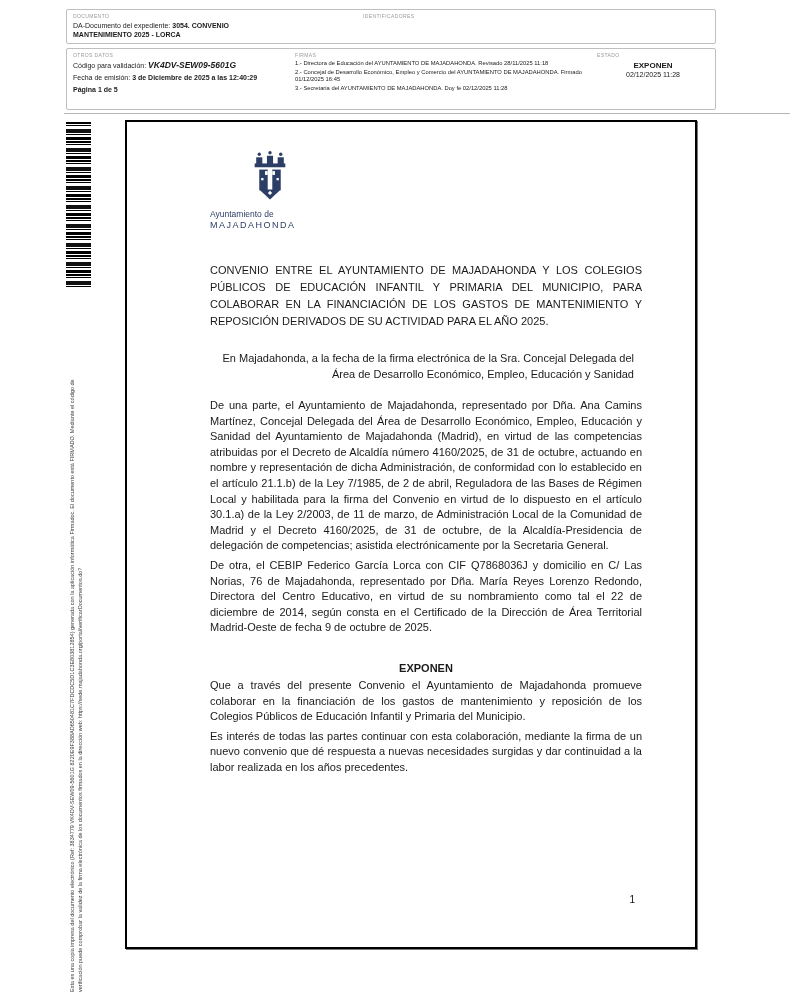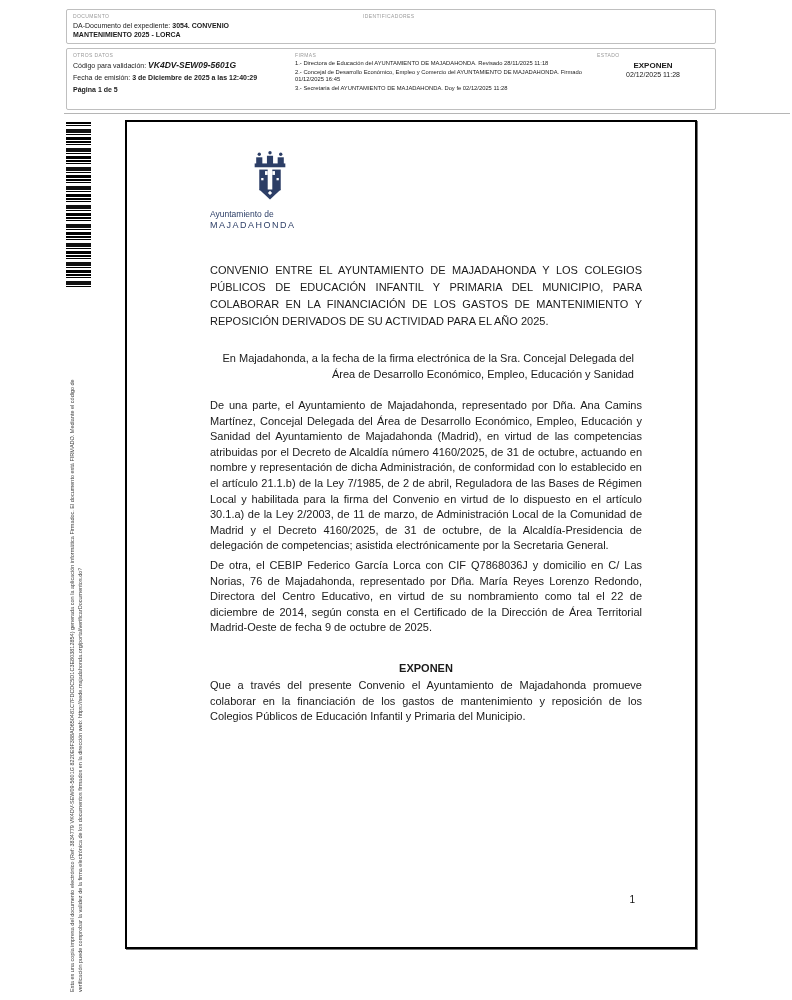--- a/index.html
+++ b/index.html
@@ -132,16 +132,17 @@
     <div class="logo-t2">MAJADAHONDA</div>
   </div>
 
   <div id="content">
     <div class="title">CONVENIO ENTRE EL AYUNTAMIENTO DE MAJADAHONDA Y LOS COLEGIOS PÚBLICOS DE EDUCACIÓN INFANTIL Y PRIMARIA DEL MUNICIPIO, PARA COLABORAR EN LA FINANCIACIÓN DE LOS GASTOS DE MANTENIMIENTO Y REPOSICIÓN DERIVADOS DE SU ACTIVIDAD PARA EL AÑO 2025.</div>
     <div class="intro">En Majadahonda, a la fecha de la firma electrónica de la Sra. Concejal Delegada del Área de Desarrollo Económico, Empleo, Educación y Sanidad</div>
     <div class="para">De una parte, el Ayuntamiento de Majadahonda, representado por Dña. Ana Camins Martínez, Concejal Delegada del Área de Desarrollo Económico, Empleo, Educación y Sanidad del Ayuntamiento de Majadahonda (Madrid), en virtud de las competencias atribuidas por el Decreto de Alcaldía número 4160/2025, de 31 de octubre, actuando en nombre y representación de dicha Administración, de conformidad con lo establecido en el artículo 21.1.b) de la Ley 7/1985, de 2 de abril, Reguladora de las Bases de Régimen Local y habilitada para la firma del Convenio en virtud de lo dispuesto en el artículo 30.1.a) de la Ley 2/2003, de 11 de marzo, de Administración Local de la Comunidad de Madrid y el Decreto 4160/2025, de 31 de octubre, de la Alcaldía-Presidencia de delegación de competencias; asistida electrónicamente por la Secretaria General.</div>
     <div class="para">De otra, el CEBIP Federico García Lorca con CIF Q7868036J y domicilio en C/ Las Norias, 76 de Majadahonda, representado por Dña. María Reyes Lorenzo Redondo, Directora del Centro Educativo, en virtud de su nombramiento como tal el 22 de diciembre de 2014, según consta en el Certificado de la Dirección de Área Territorial Madrid-Oeste de fecha 9 de octubre de 2025.</div>
     <div class="heading">EXPONEN</div>
     <div class="para">Que a través del presente Convenio el Ayuntamiento de Majadahonda promueve colaborar en la financiación de los gastos de mantenimiento y reposición de los Colegios Públicos de Educación Infantil y Primaria del Municipio.</div>
+    <div class="para">Es interés de todas las partes continuar con esta colaboración, mediante la firma de un nuevo convenio que dé respuesta a nuevas necesidades surgidas y dar continuidad a la labor realizada en los años precedentes.</div>
   </div>
 
   <div id="page-number">1</div>
 </div>
 
 </body></html>

